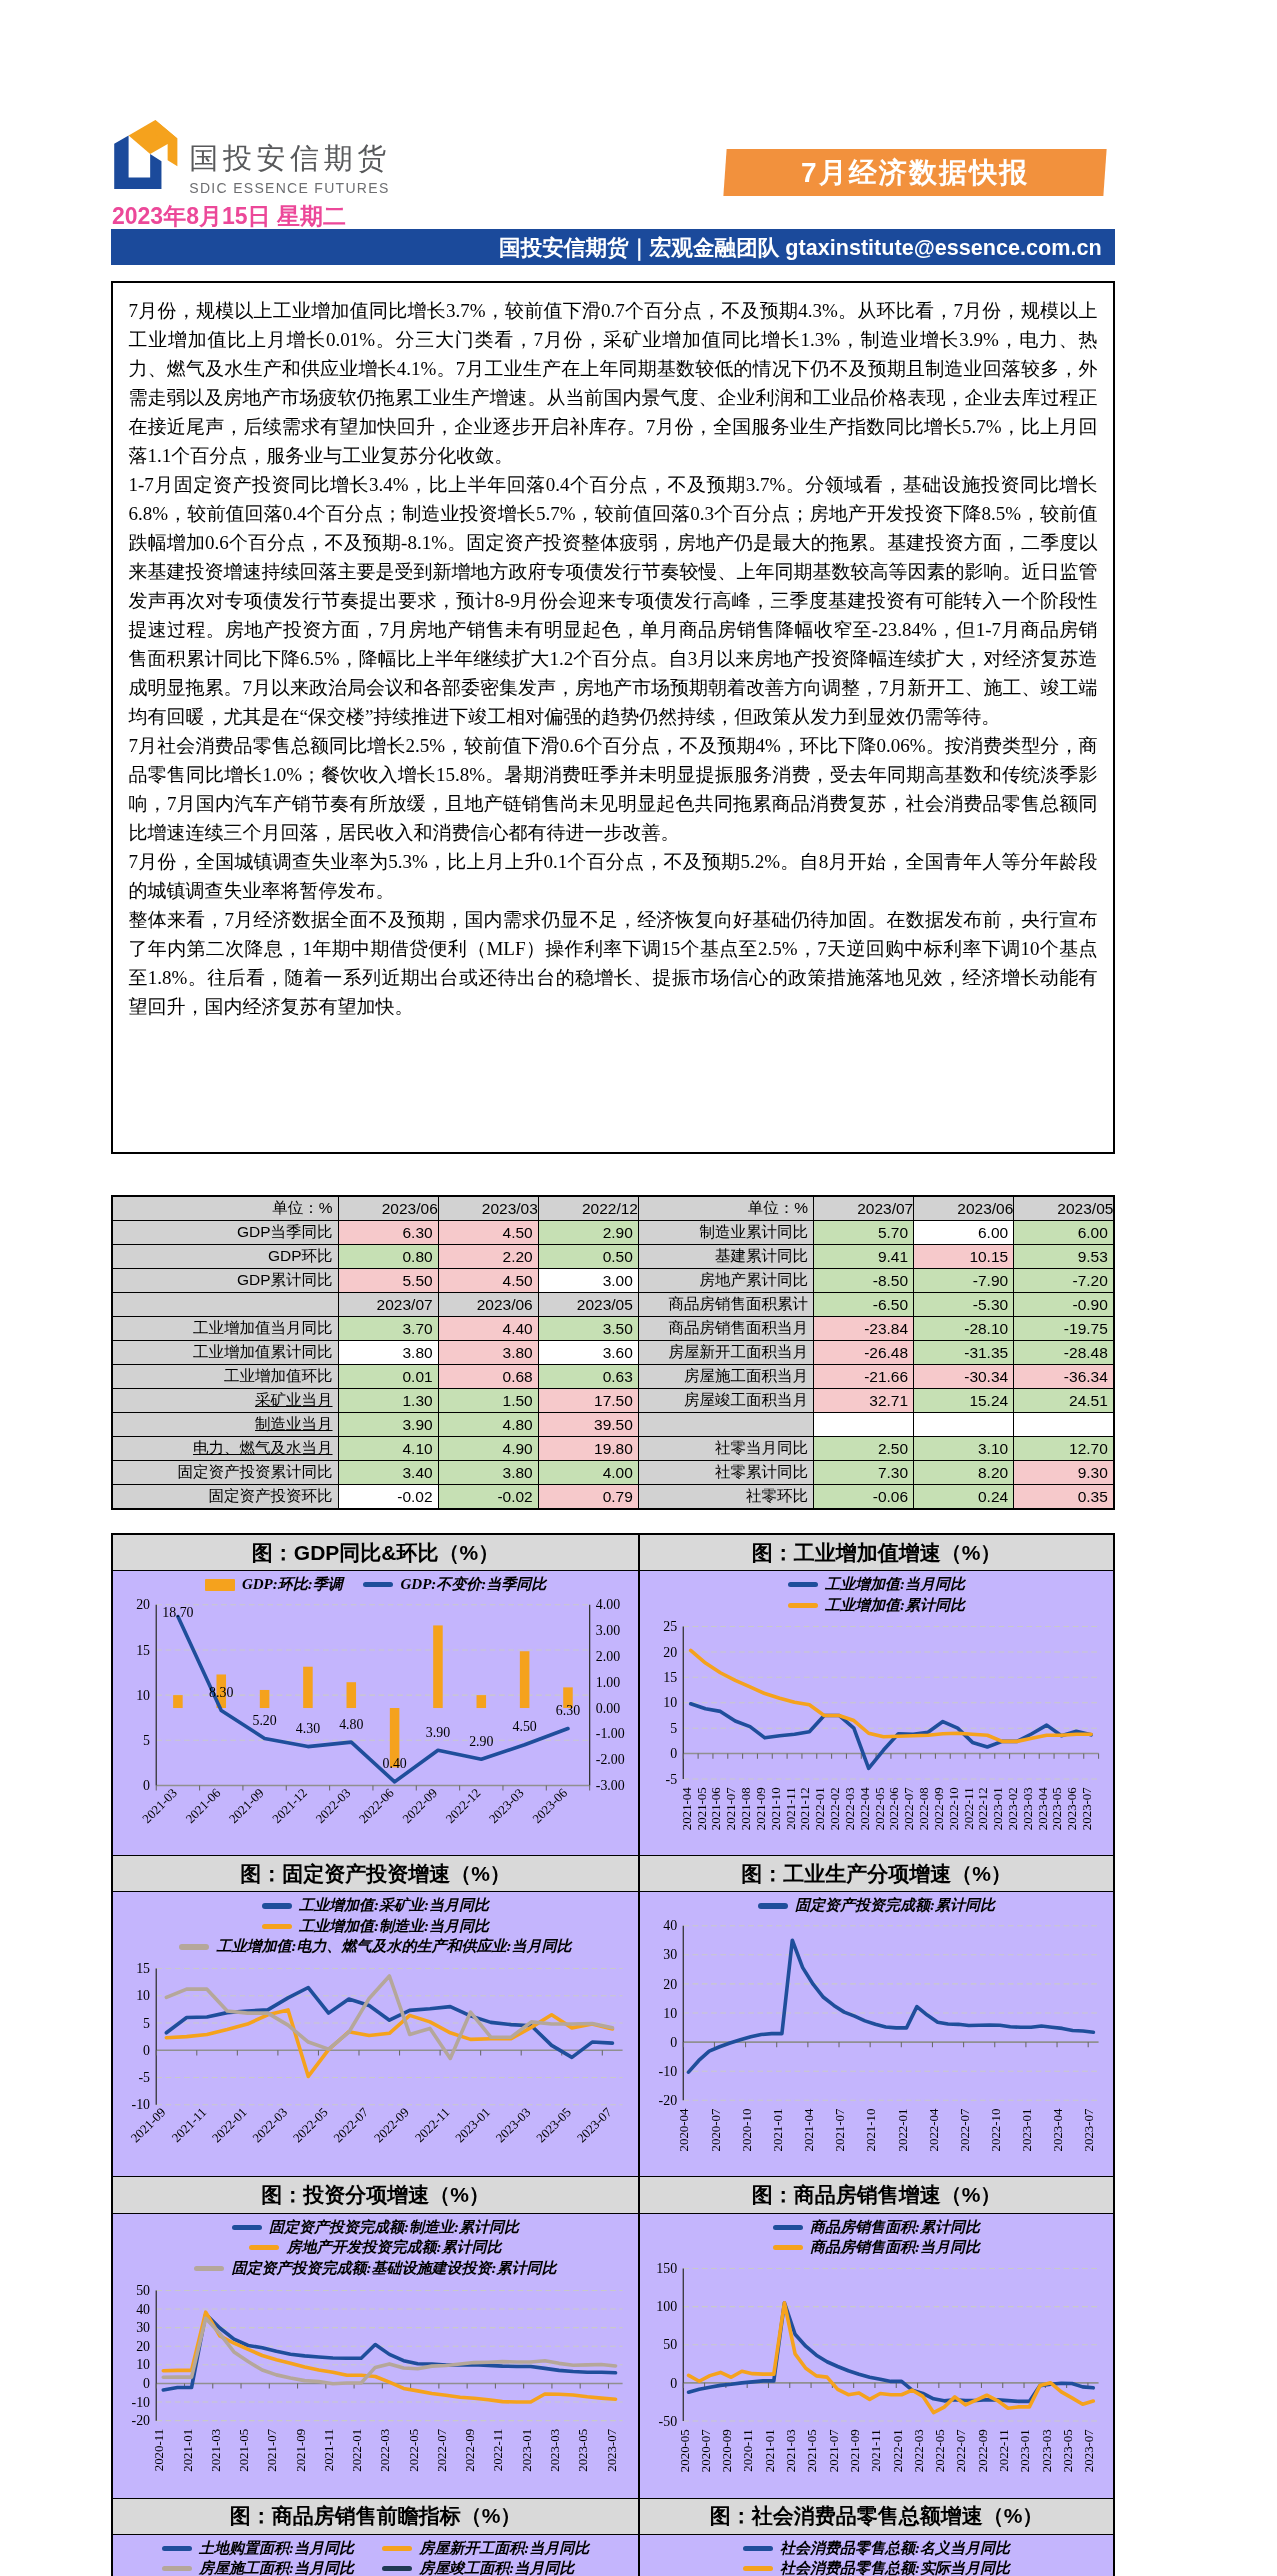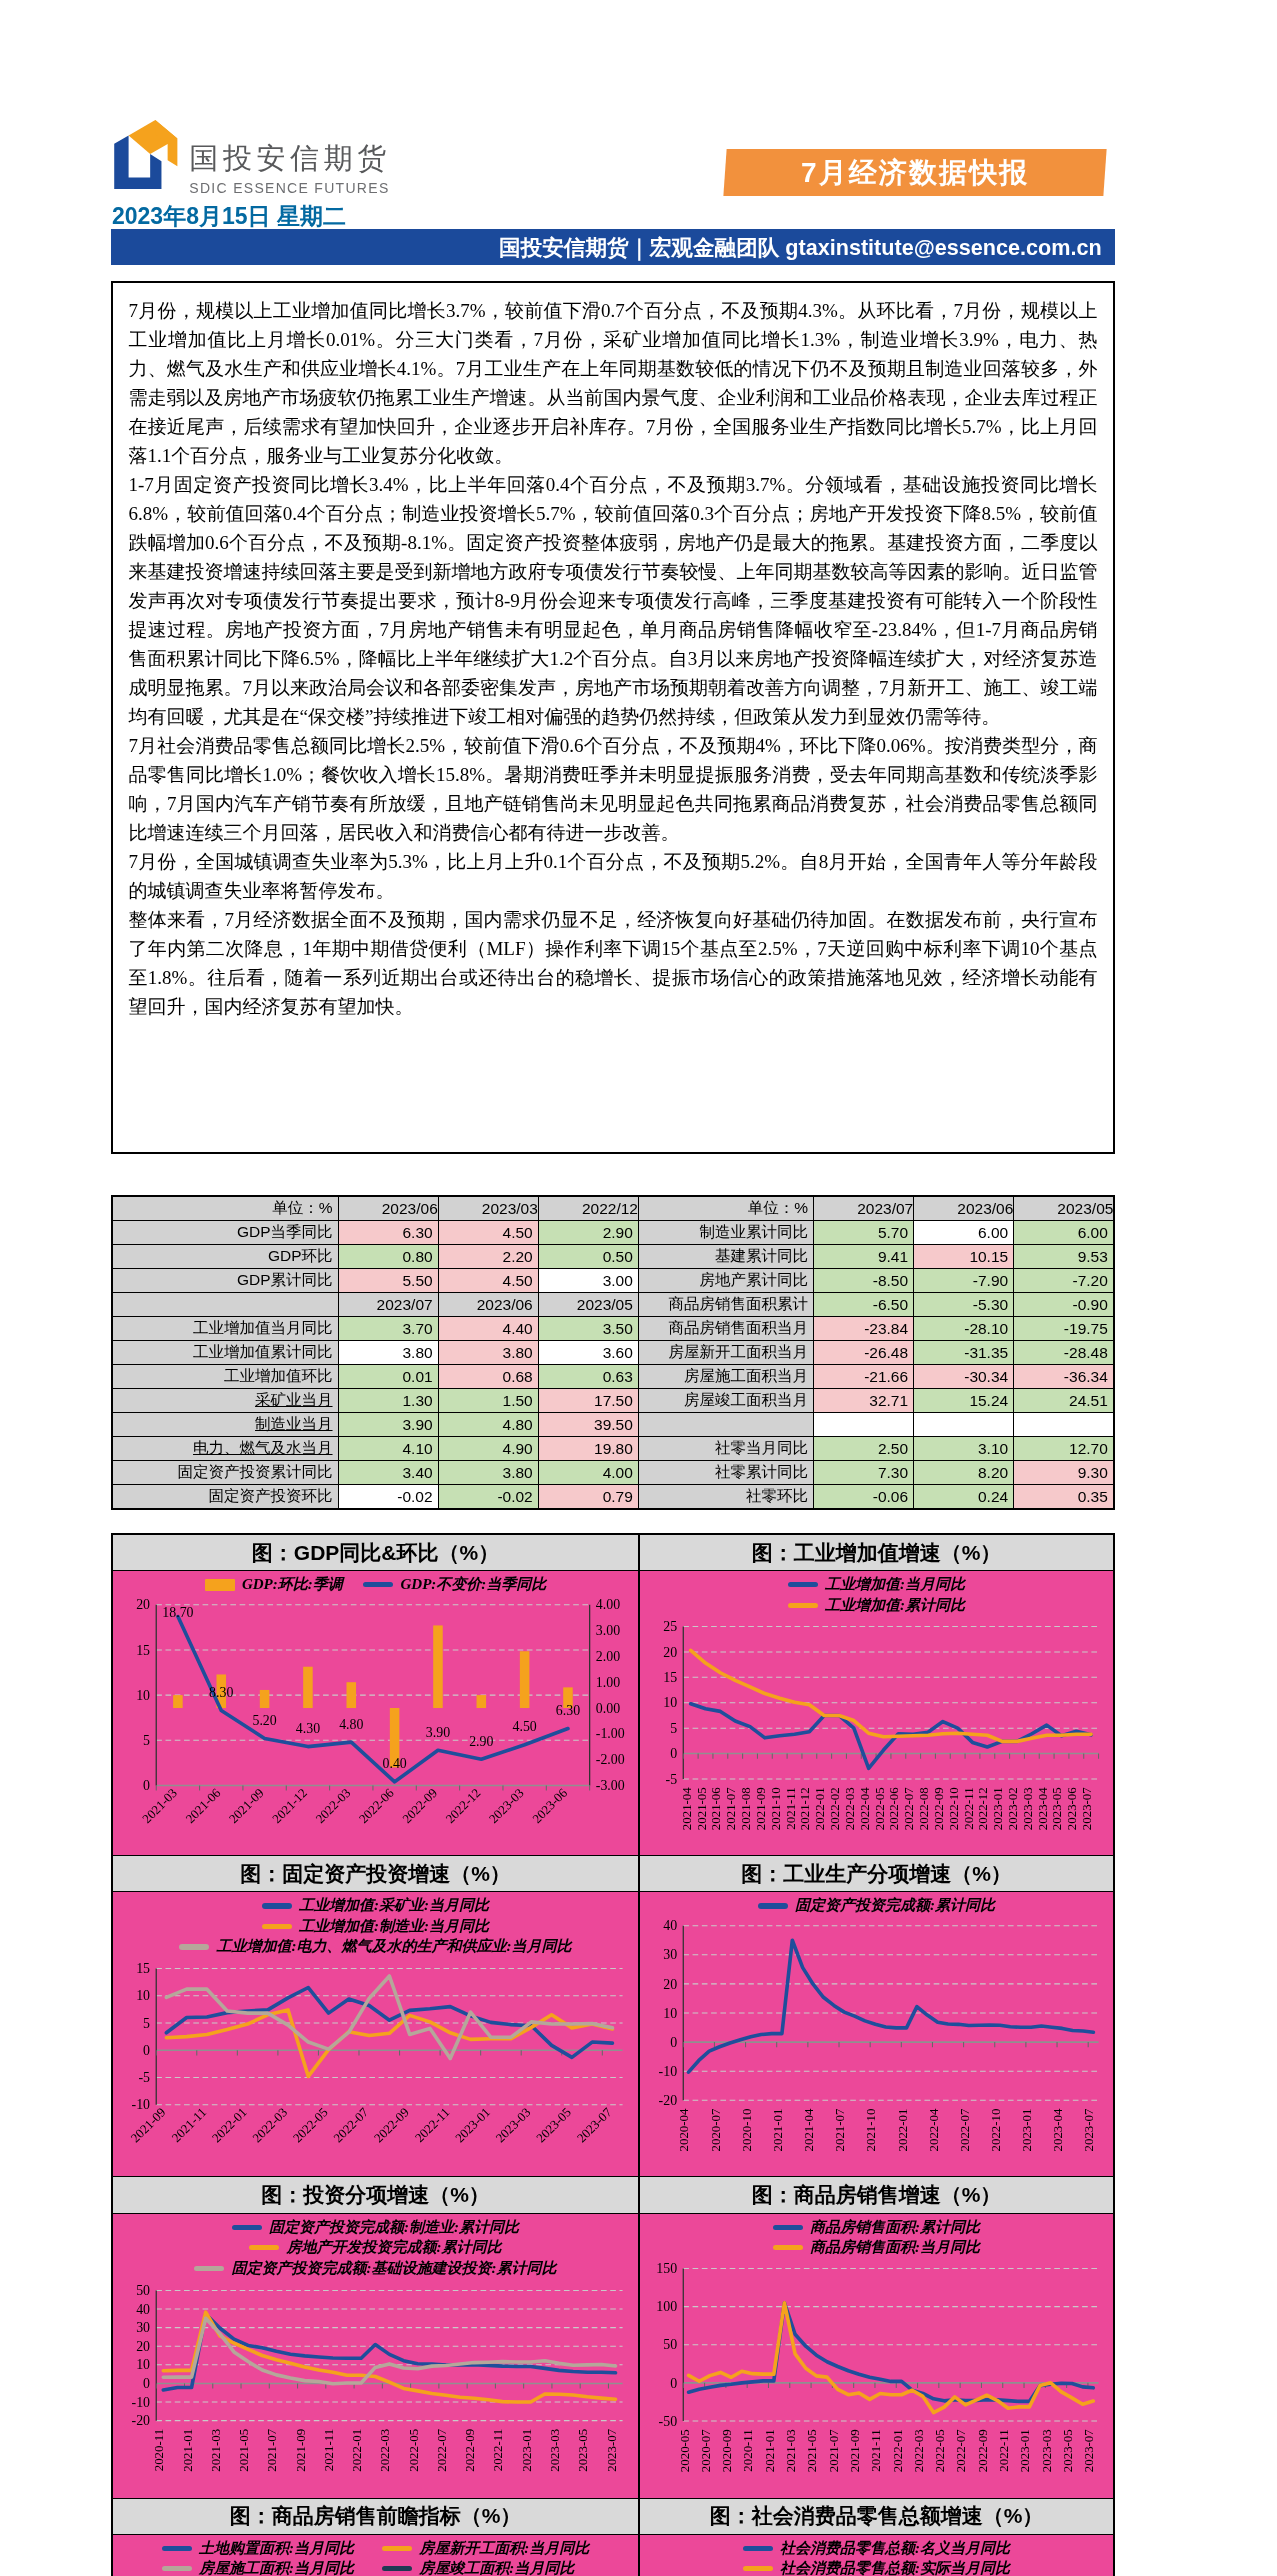--- a/index.html
+++ b/index.html
@@ -7,21 +7,21 @@
         font-family:"Liberation Sans",sans-serif;color:#000;}
   
   .logo{position:absolute;left:110px;top:117px;display:flex;align-items:flex-start;}
   .logo-ic{width:68px;height:76px;}
   .logo-tx{margin-left:11.3px;}
   .logo-cn{font-size:29px;letter-spacing:4.6px;color:#58595b;font-weight:500;margin-top:21.6px;}
   .logo-en{font-size:14px;letter-spacing:1.3px;color:#6d6e71;margin-top:1px;}
   .obanner{position:absolute;left:725px;top:149px;width:380px;height:47px;background:#f2913d;
            transform:skewX(-4deg);display:flex;align-items:center;justify-content:center;}
   .obanner span{color:#fff;font-size:28px;font-weight:bold;letter-spacing:2.1px;transform:skewX(4deg);}
-  .date{position:absolute;left:112px;top:201px;font-size:23px;font-weight:bold;color:#0369a1;}
+  .date{position:absolute;left:112px;top:201px;font-size:23px;font-weight:bold;color:#ec4899;}
   .bluebar{position:absolute;left:111px;top:229px;width:1004px;height:36px;background:#1b4a9b;
            display:flex;align-items:center;justify-content:flex-end;}
   .bluebar span{color:#fff;font-size:21.6px;font-weight:bold;padding-right:13.4px;}
   
   .textbox{position:absolute;left:111px;top:281px;width:1004px;height:873px;border:2.1px solid #000;
            box-sizing:border-box;padding:13.4px 15.5px;font-family:"Liberation Serif",serif;}
   .textbox p{margin:0;font-size:19px;line-height:29px;text-align:justify;}
   
   .tblwrap{position:absolute;left:111px;top:1195px;width:1004px;}
   table.ind{border-collapse:collapse;width:100%;table-layout:fixed;border:2.1px solid #000;}
@@ -38,21 +38,21 @@
   tr.sub td{border-top:1.5px solid #000;}
   tr.last td{border-bottom:2.1px solid #000;}
   
   .grid{position:absolute;left:111px;top:1533px;width:1004px;border:2.1px solid #000;box-sizing:border-box;
         display:grid;grid-template-columns:527px 473px;}
   .ct{background:#d9d9d9;border-top:1.5px solid #000;border-bottom:1.5px solid #000;font-weight:bold;
       font-size:21px;text-align:center;padding:3.6px 0;box-sizing:border-box;}
   .grid > div:nth-child(odd){border-right:2.1px solid #000;}
   .grid > .ct:nth-child(-n+2){border-top:none;}
   .cc{height:284px;position:relative;box-sizing:border-box;display:flex;flex-direction:column;
-      align-items:stretch;background:#ec4899;}
+      align-items:stretch;background:#c4b5fd;}
   .legend{display:flex;flex-direction:column;align-items:center;padding-top:4.1px;gap:1.5px;z-index:2;}
   .legend.row{flex-direction:row;justify-content:center;gap:20.6px;}
   .legend.grid2{display:grid;grid-template-columns:auto auto;justify-content:center;column-gap:28px;row-gap:1.5px;}
   .li{display:flex;align-items:center;gap:7.2px;}
   .li i{display:inline-block;width:30px;height:5.2px;border-radius:3.1px;}
   .li i.bar{height:12.4px;border-radius:1px;}
   .li span{font-size:15px;font-style:italic;font-weight:bold;font-family:"Liberation Serif",serif;}
   .cc svg{flex:1 1 auto;}
 </style>
 </head>

